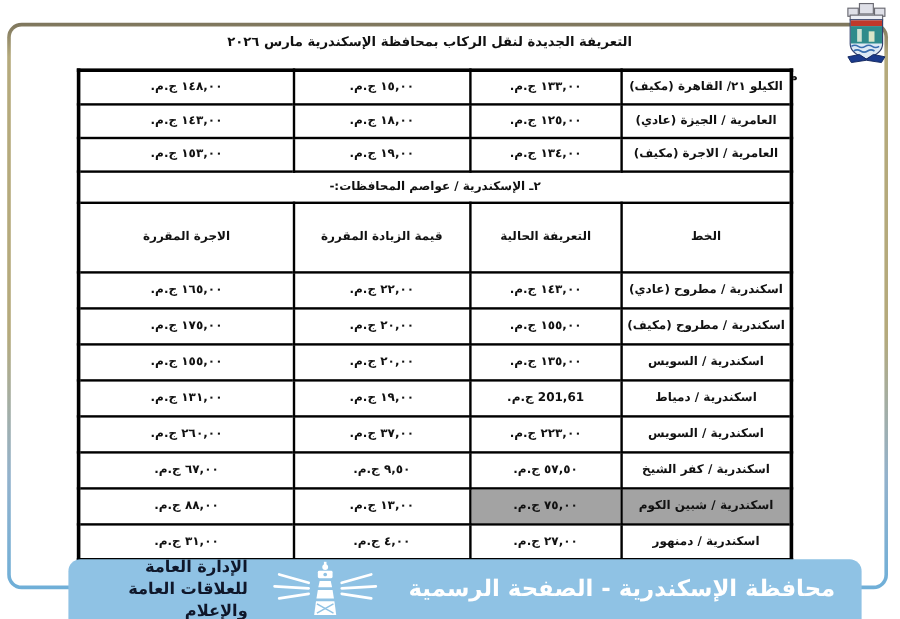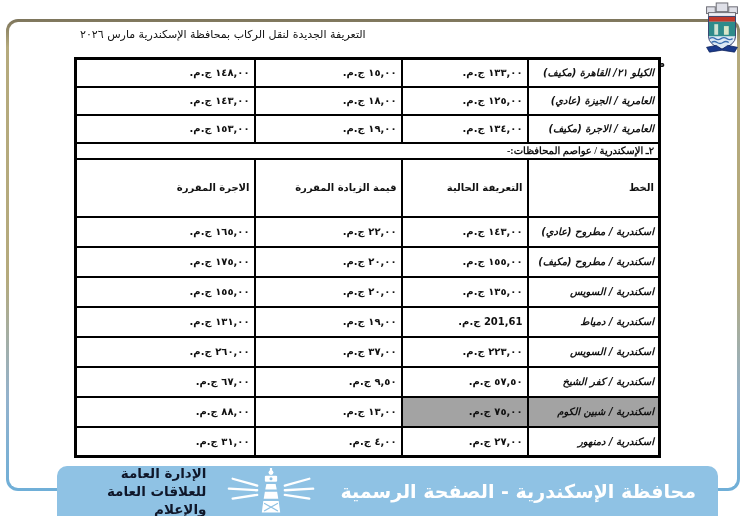--- a/index.html
+++ b/index.html
@@ -20,42 +20,42 @@
     position:absolute;left:9px;top:22px;width:728px;height:466px;
     border-radius:9px;background:#ffffff;z-index:0;
   }
   .content{position:absolute;inset:0;z-index:1;}
 
   .org-name{
     position:absolute;top:27px;right:85px;
     font-size:11px;font-weight:bold;color:#111;margin-top:30px;
   }
   .page-title{
-    position:absolute;top:28px;left:80px;width:580px;text-align:left;
-    font-size:11px;font-weight:normal;color:#111;
+    position:absolute;top:28px;left:68px;width:580px;text-align:center;
+    font-size:11px;font-weight:bold;color:#111;
   }
   .emblem{position:absolute;top:2px;left:702px;width:40px;height:54px;z-index:2;}
 
   table.tariff{
     position:absolute;top:57px;right:89px;
     border-collapse:collapse;table-layout:fixed;
     background:#fff;
   }
   table.tariff td,table.tariff th{
     border:2px solid #000;
     font-size:10px;font-weight:bold;color:#111;
-    text-align:right;vertical-align:middle;
+    text-align:center;vertical-align:middle;
     padding:1px 4px;overflow:hidden;white-space:nowrap;
   }
   table.tariff{border:3px solid #000;}
   tr.cont-row{height:28px;}
-  tr.section-row{height:16px;font-family:Liberation Serif, serif;}
+  tr.section-row{height:26px;}
   tr.header-row{height:58px;}
   tr.data-row{height:30px;}
-  td.line-cell{font-size:10px;font-style:italic;}
+  td.line-cell{font-size:10px;}
   td.section-cell{font-size:10.5px;}
   th{font-size:10.5px;font-weight:bold;}
   td.hl{background:#a3a3a3;}
 
   .footer-bar{
     position:absolute;top:466px;left:57px;width:661px;height:50px;
     background:#8fc2e4;border-radius:10px 10px 0 0;
     display:flex;align-items:center;z-index:3;
     padding:0 22px;box-sizing:border-box;
   }

